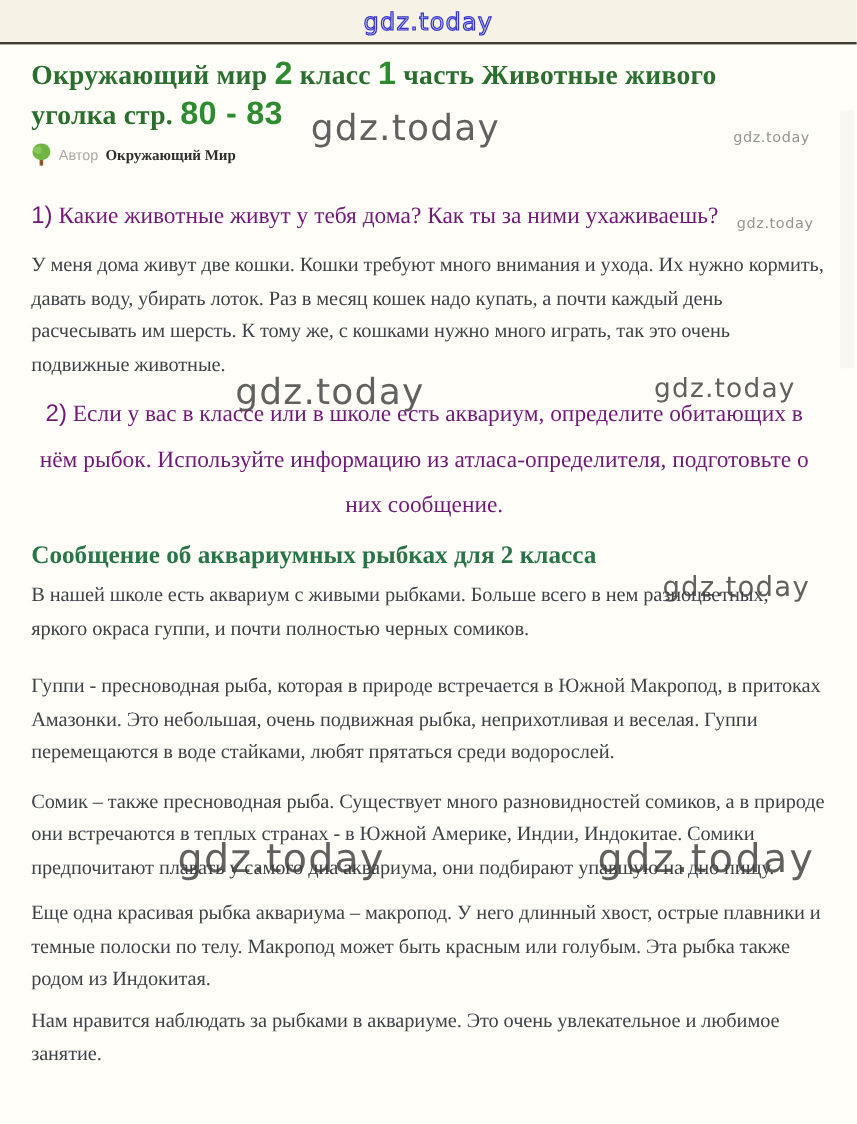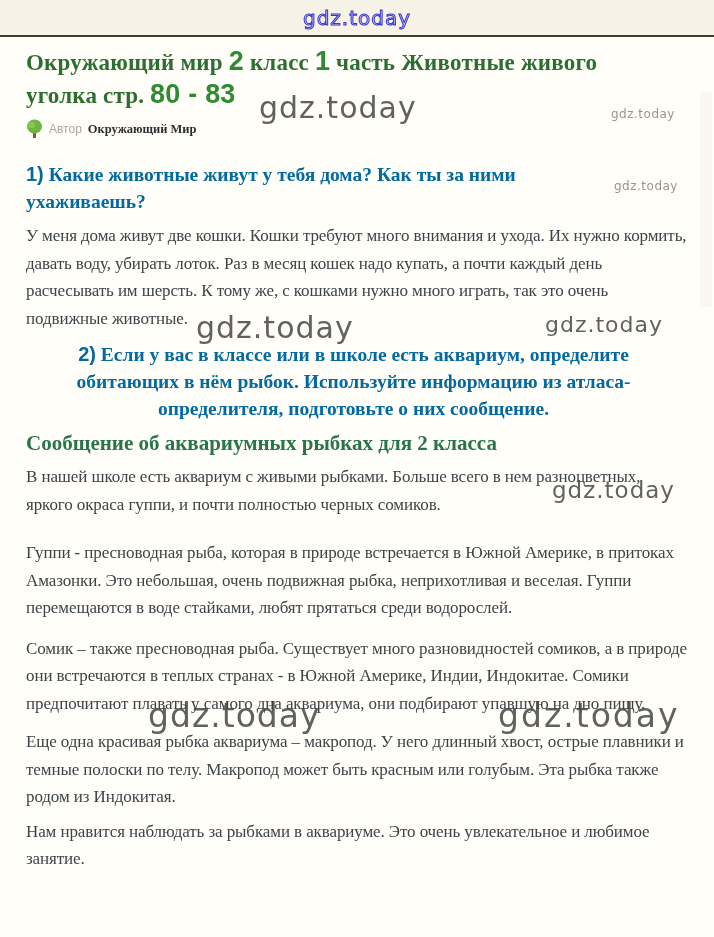--- a/index.html
+++ b/index.html
@@ -60,23 +60,23 @@
     font-size: 12px;
     color: #a9a9a0;
   }
   .author-name {
     font-size: 12.5px;
     font-weight: 700;
     color: #2e2e2e;
   }
   h2.question {
     font-size: 19.5px;
-    line-height: 27px;
-    font-weight: 700;
-    color: #0369a1;
+    line-height: 38px;
+    font-weight: 400;
+    color: #701a75;
   }
   h2[data-name="question-1-heading"] { margin-top: 22px; max-width: 585px; }
   h2[data-name="question-2-heading"] { margin-top: 9px;  max-width: 655px; text-align: center; }
   .q-num { font-family: "Liberation Sans", sans-serif; font-size: 20px; }
   h3[data-name="report-heading"] {
     margin-top: 8px;
     font-size: 21px;
     line-height: 26px;
     font-weight: 700;
     color: #2a7547;
@@ -154,21 +154,21 @@
 
   <h2 class="question" data-name="question-1-heading"><span class="q-num" data-name="question-1-number">1)</span><span data-name="question-1-text"> Какие животные живут у тебя дома? Как ты за ними ухаживаешь?</span></h2>
 
   <p class="body-p" data-name="pets-paragraph">У меня дома живут две кошки. Кошки требуют много внимания и ухода. Их нужно кормить, давать воду, убирать лоток. Раз в месяц кошек надо купать, а почти каждый день расчесывать им шерсть. К тому же, с кошками нужно много играть, так это очень подвижные животные.</p>
 
   <h2 class="question" data-name="question-2-heading"><span class="q-num" data-name="question-2-number">2)</span><span data-name="question-2-text"> Если у вас в классе или в школе есть аквариум, определите обитающих в нём рыбок. Используйте информацию из атласа-определителя, подготовьте о них сообщение.</span></h2>
 
   <h3 data-name="report-heading">Сообщение об аквариумных рыбках для 2 класса</h3>
 
   <p class="body-p" data-name="intro-paragraph">В нашей школе есть аквариум с живыми рыбками. Больше всего в нем разноцветных, яркого окраса гуппи, и почти полностью черных сомиков.</p>
-  <p class="body-p" data-name="guppy-paragraph">Гуппи - пресноводная рыба, которая в природе встречается в Южной Америке, в притоках Амазонки. Это небольшая, очень подвижная рыбка, неприхотливая и веселая. Гуппи перемещаются в воде стайками, любят прятаться среди водорослей.</p>
+  <p class="body-p" data-name="guppy-paragraph">Гуппи - пресноводная рыба, которая в природе встречается в Южной Макропод, в притоках Амазонки. Это небольшая, очень подвижная рыбка, неприхотливая и веселая. Гуппи перемещаются в воде стайками, любят прятаться среди водорослей.</p>
   <p class="body-p" data-name="catfish-paragraph">Сомик – также пресноводная рыба. Существует много разновидностей сомиков, а в природе они встречаются в теплых странах - в Южной Америке, Индии, Индокитае. Сомики предпочитают плавать у самого дна аквариума, они подбирают упавшую на дно пищу.</p>
   <p class="body-p" data-name="macropod-paragraph">Еще одна красивая рыбка аквариума – макропод. У него длинный хвост, острые плавники и темные полоски по телу. Макропод может быть красным или голубым. Эта рыбка также родом из Индокитая.</p>
   <p class="body-p" data-name="closing-paragraph">Нам нравится наблюдать за рыбками в аквариуме. Это очень увлекательное и любимое занятие.</p>
 
 </main>
 
 <span class="wm wm1" data-name="watermark">gdz.today</span>
 <span class="wm wm-small wm2" data-name="watermark">gdz.today</span>
 <span class="wm wm-small wm3" data-name="watermark">gdz.today</span>
 <span class="wm wm4" data-name="watermark">gdz.today</span>

